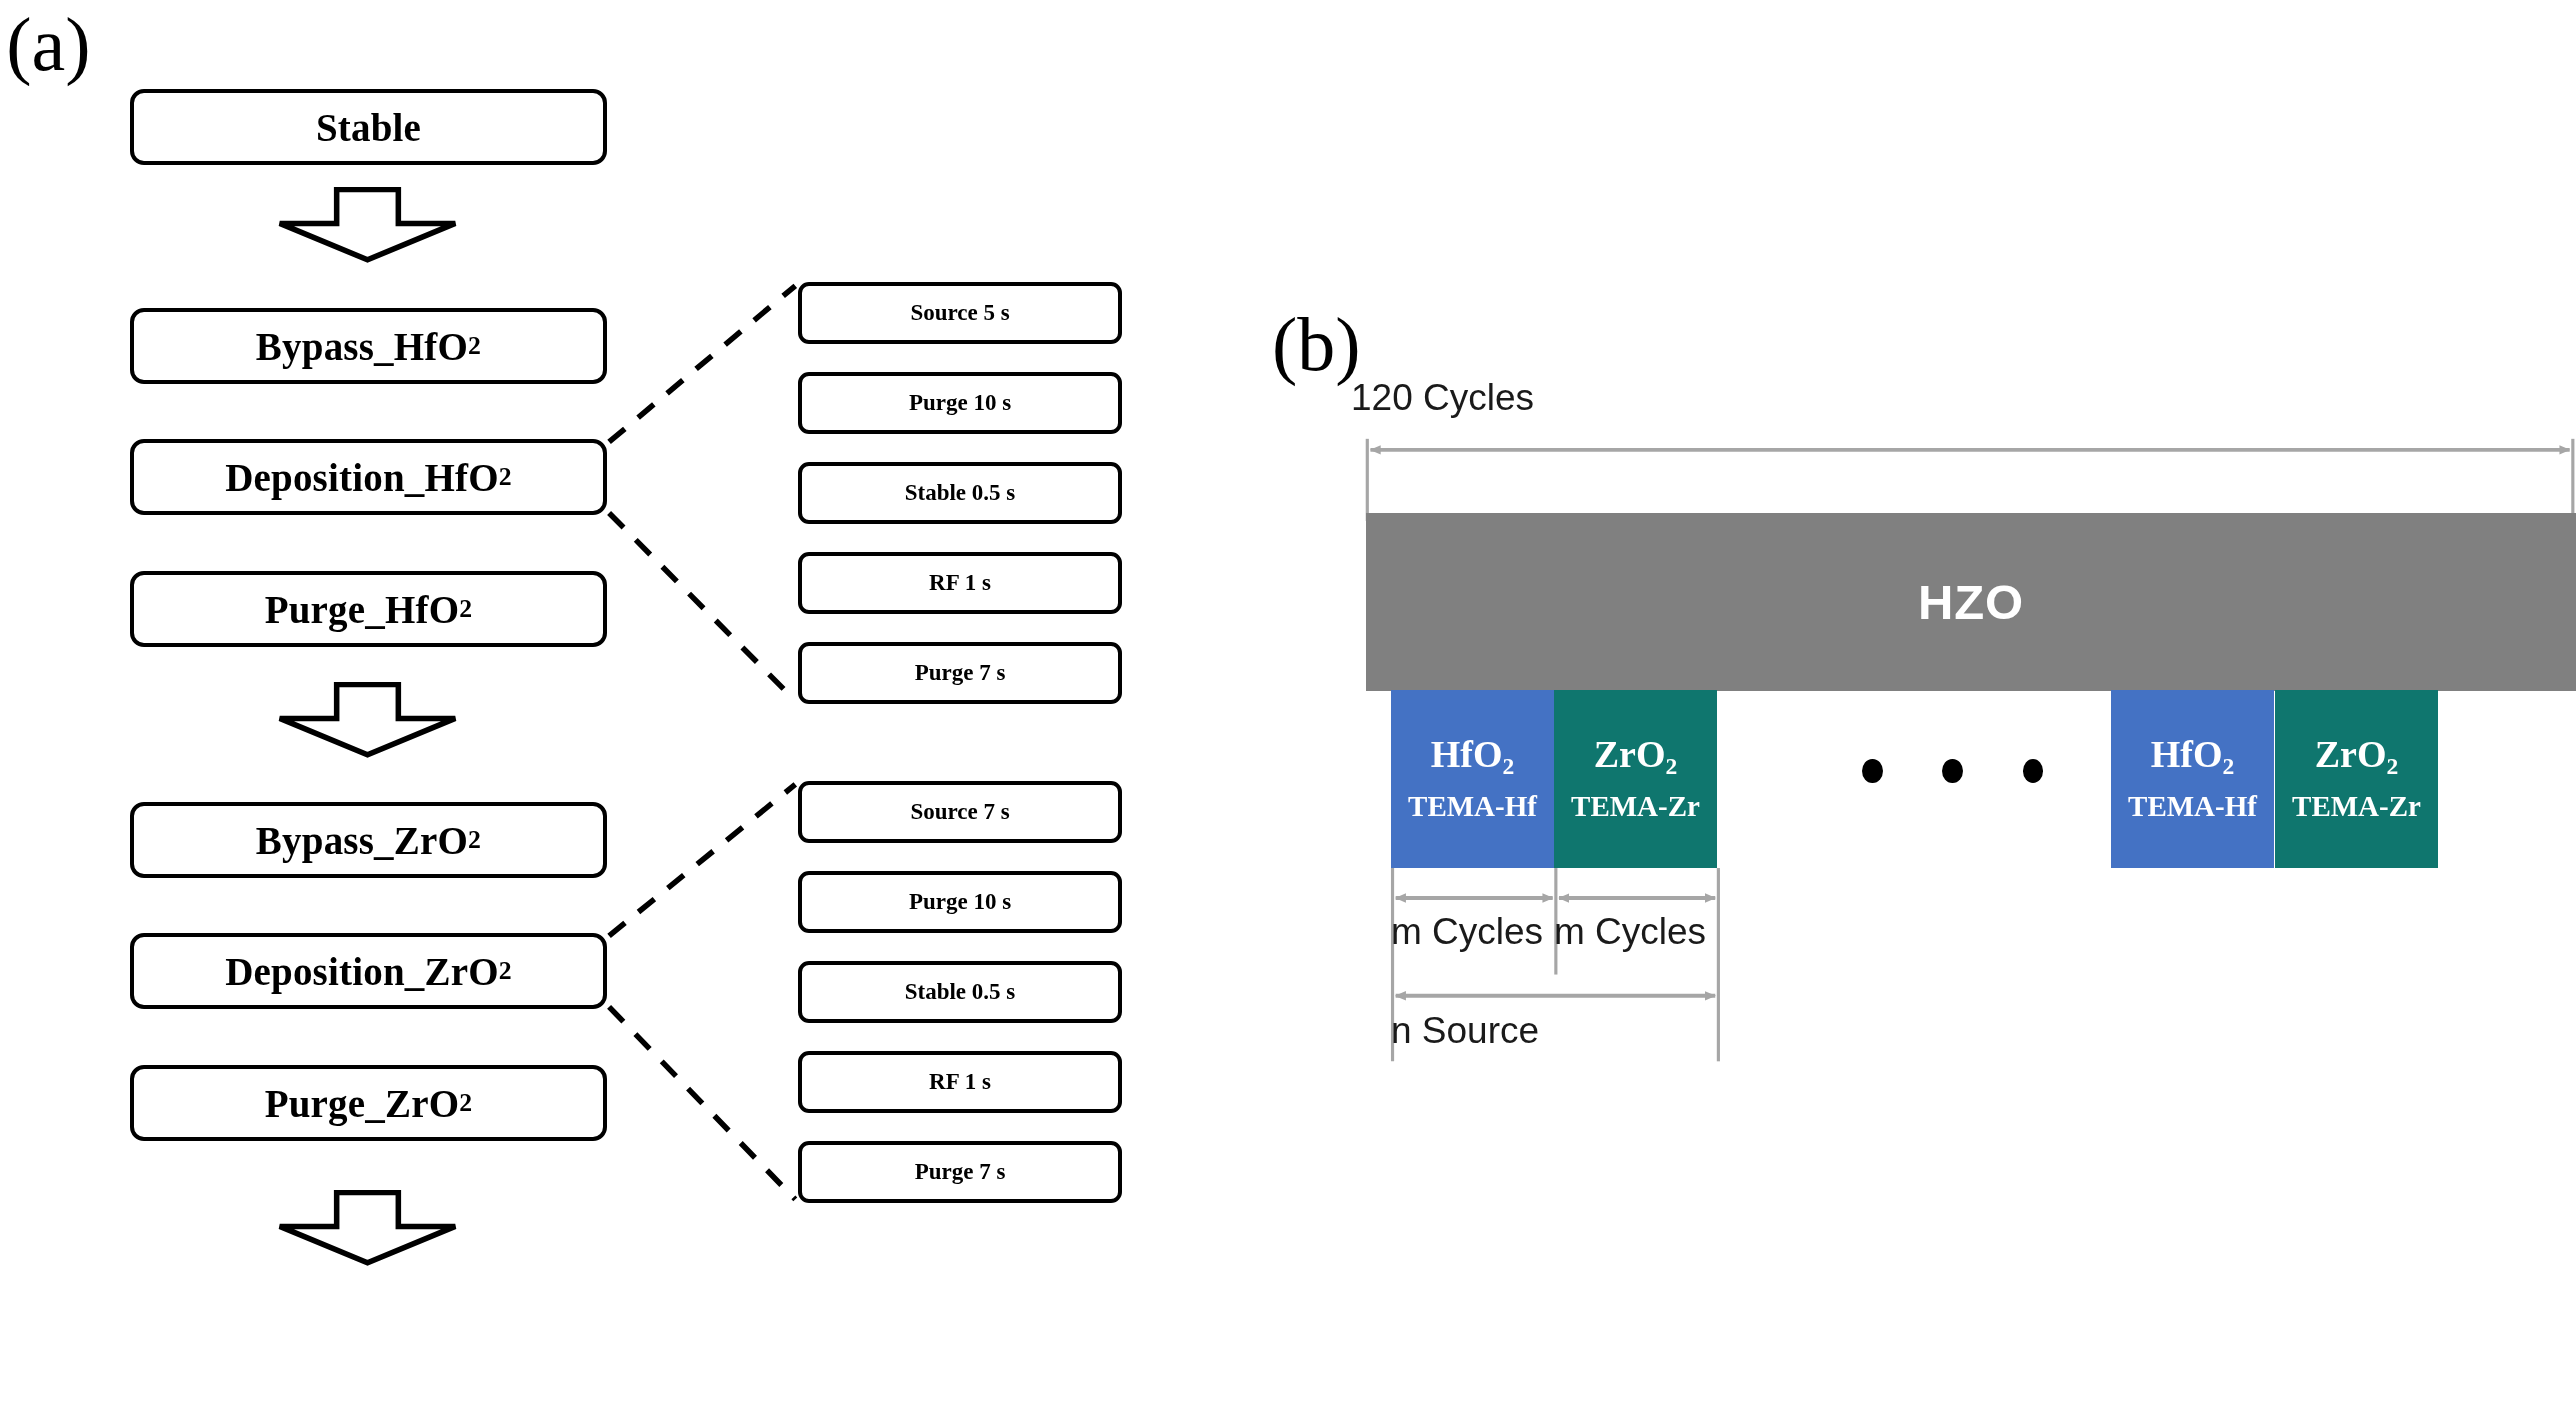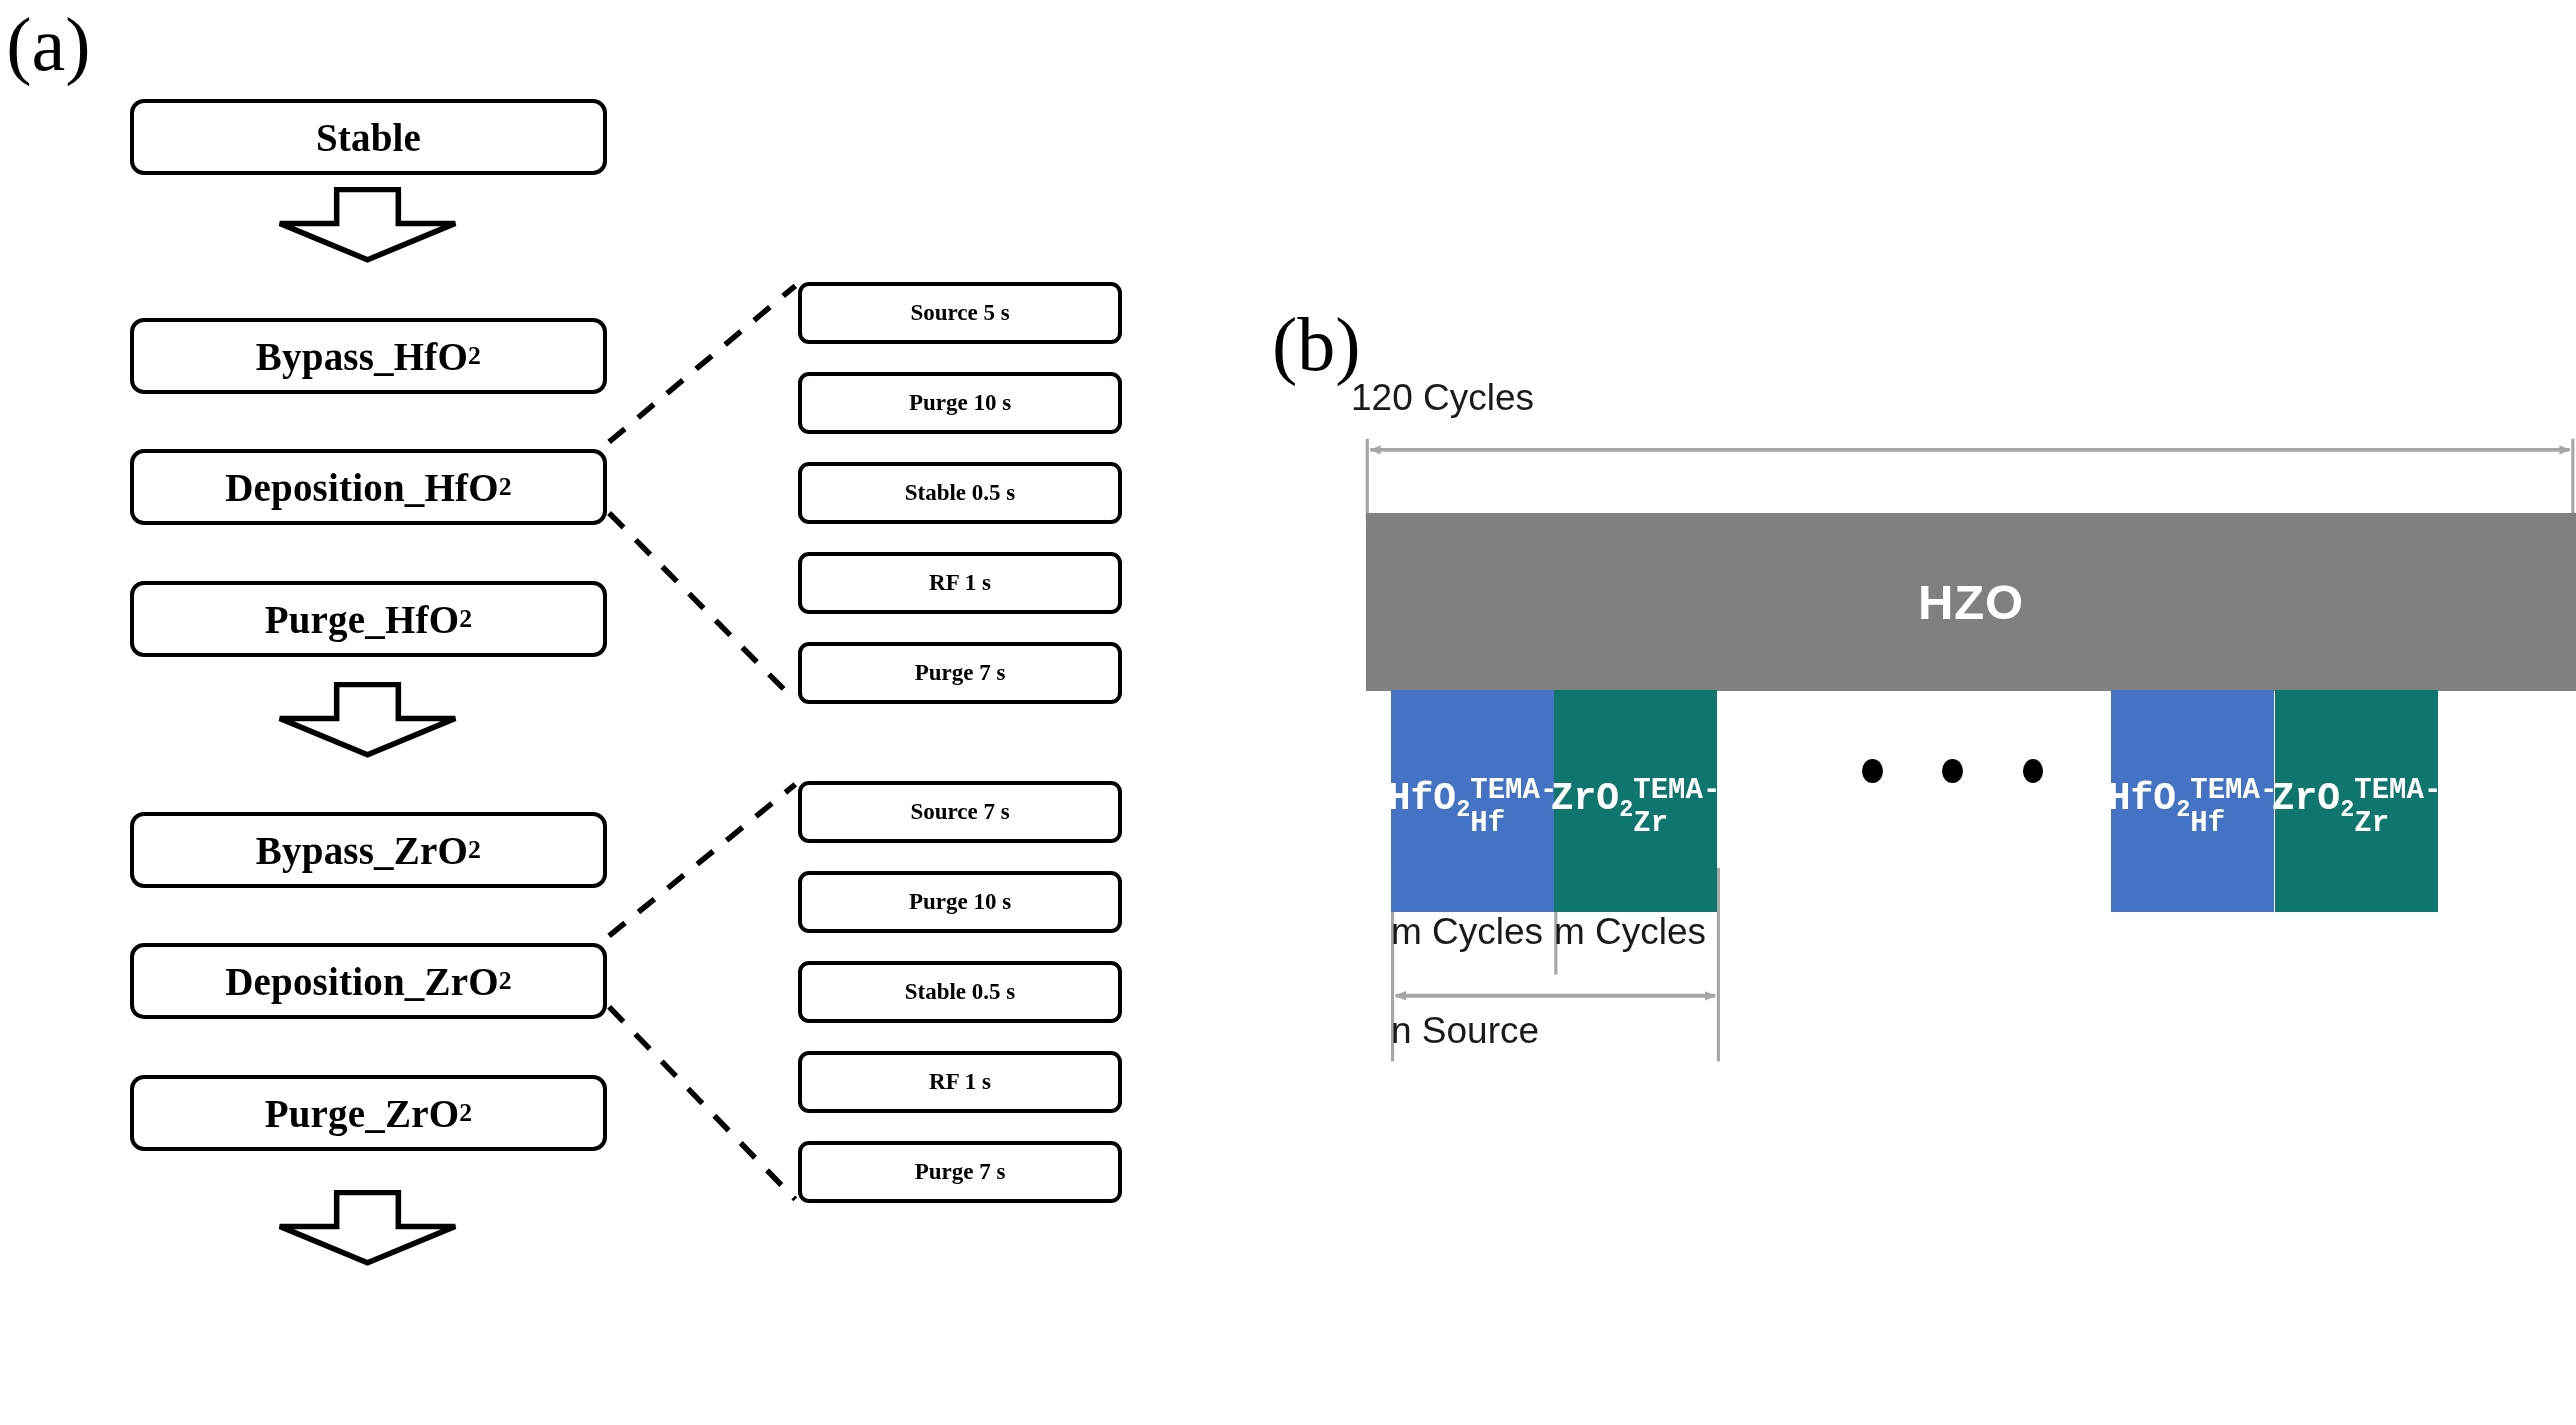--- a/index.html
+++ b/index.html
@@ -36,21 +36,20 @@
     box-sizing:border-box;
     display:flex;
     align-items:center;
     justify-content:center;
     font-family:"Liberation Serif", serif;
     font-weight:bold;
     font-size:39px;
     color:#000;
     letter-spacing:0.2px;
     white-space:nowrap;
-    margin-top:10px;
   }
   .flow-box sub{font-size:0.66em;vertical-align:-0.30em;font-weight:bold;}
 
   
   .recipe-box{
     position:absolute;
     left:798px;
     width:324px;
     height:62px;
     border:4.7px solid #000;
@@ -87,24 +86,24 @@
     font-family:"Liberation Sans", sans-serif;
     font-weight:bold;
     font-size:49px;
     color:#ffffff;
     letter-spacing:0.8px;
     text-align:right;
   }
 
   .seg{
     position:absolute;
-    top:690px;height:222px;
-    display:flex;flex-direction:row;
+    top:690px;height:178px;
+    display:flex;flex-direction:column;
     align-items:center;justify-content:center;
-    font-family:Liberation Mono, monospace;
+    font-family:Liberation Serif, serif;
     color:#ffffff;
   }
   .seg .formula{font-size:38px;font-weight:bold;line-height:1.05;}
   .seg .formula sub{font-size:0.62em;vertical-align:-0.28em;}
   .seg .precursor{font-size:29px;font-weight:bold;line-height:1.15;margin-top:12px;}
   .seg.blue{background:#4472C4;}
   .seg.green{background:#0f766e;}
 
   #seg-hfo2-left {left:1391px;width:163px;}
   #seg-zro2-left {left:1554px;width:163px;}

